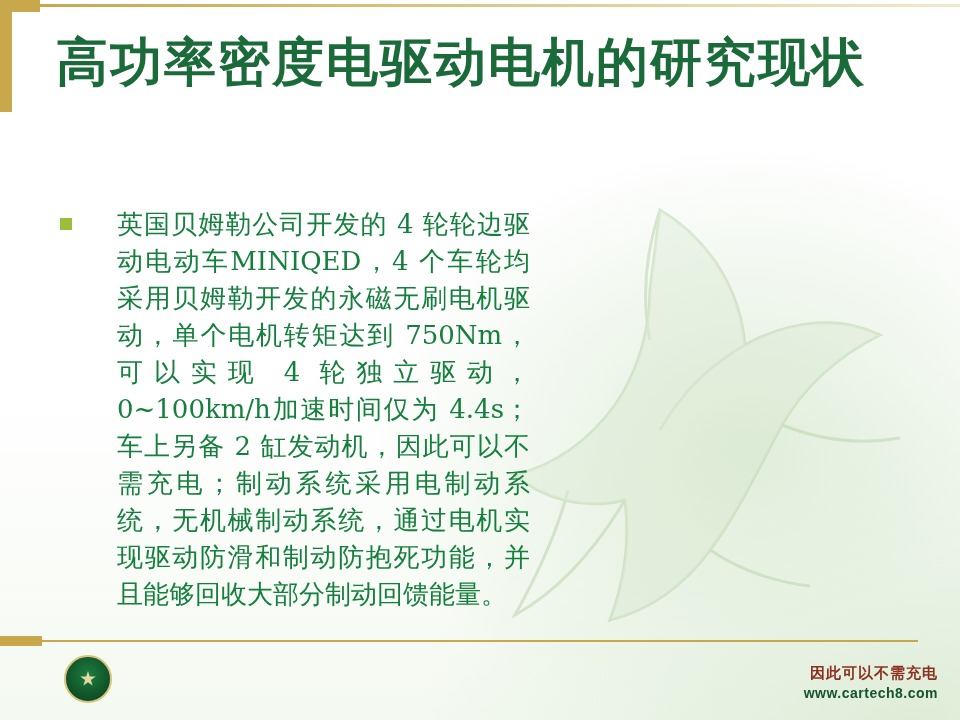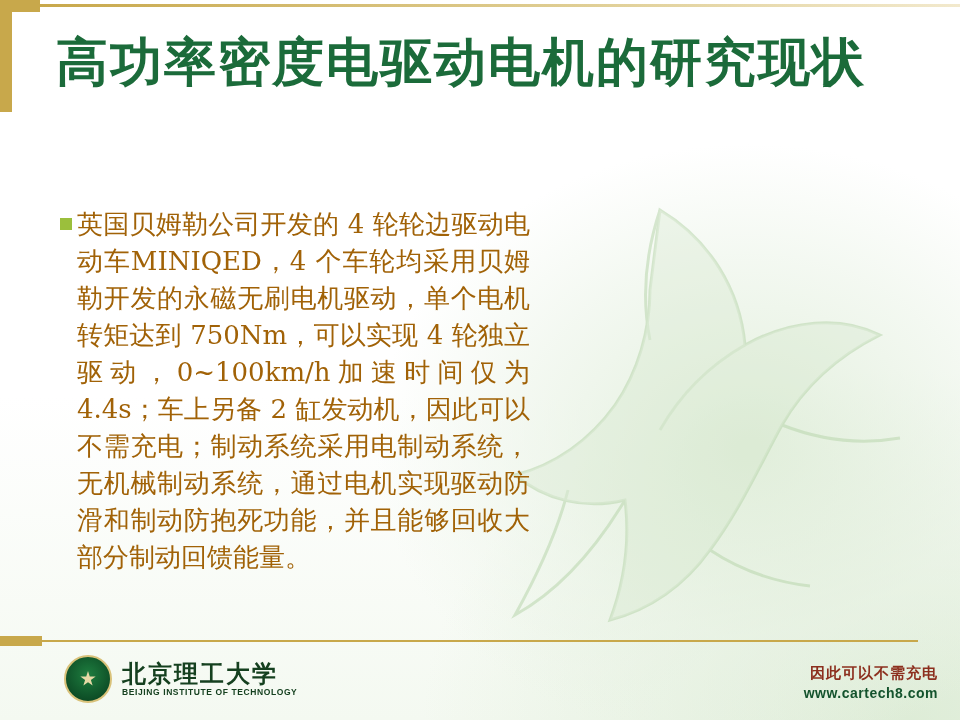--- a/index.html
+++ b/index.html
@@ -98,23 +98,24 @@
     width: 12px;
     height: 12px;
     background: #9bbf3c;
     margin-top: 12px;
     margin-right: 5px;
   }
   .bullet-text {
     font-family: "DejaVu Serif", "Liberation Serif", serif;
     font-size: 26px;
     line-height: 37px;
-    color: #a16207;
+    color: #15803d;
     text-align: justify;
     text-justify: inter-ideograph;
+    margin-left: 40px;
   }
 
   
   .footer-rule {
     position: absolute;
     left: 42px;
     top: 640px;
     width: 876px;
     height: 2px;
     background: #c8a84b;
@@ -227,24 +228,20 @@
       <span class="bullet-mark"></span>
       <span class="bullet-text">英国贝姆勒公司开发的 4 轮轮边驱动电动车MINIQED，4 个车轮均采用贝姆勒开发的永磁无刷电机驱动，单个电机转矩达到 750Nm，可以实现 4 轮独立驱动，0~100km/h加速时间仅为 4.4s；车上另备 2 缸发动机，因此可以不需充电；制动系统采用电制动系统，无机械制动系统，通过电机实现驱动防滑和制动防抱死功能，并且能够回收大部分制动回馈能量。</span>
     </div>
   </div>
 
   <div class="footer-accent-left"></div>
   <div class="footer-rule"></div>
 
   <div class="logo">
     <div class="logo-emblem"></div>
-    <div class="logo-text">
-      <div class="logo-cn">北京理工大学</div>
-      <div class="logo-en">BEIJING INSTITUTE OF TECHNOLOGY</div>
-    </div>
   </div>
 
   <div class="brand-right">
     <div class="brand-cn">因此可以不需充电</div>
     <div class="brand-url">www.cartech8.com</div>
   </div>
 
 </div>
 
 </body></html>

